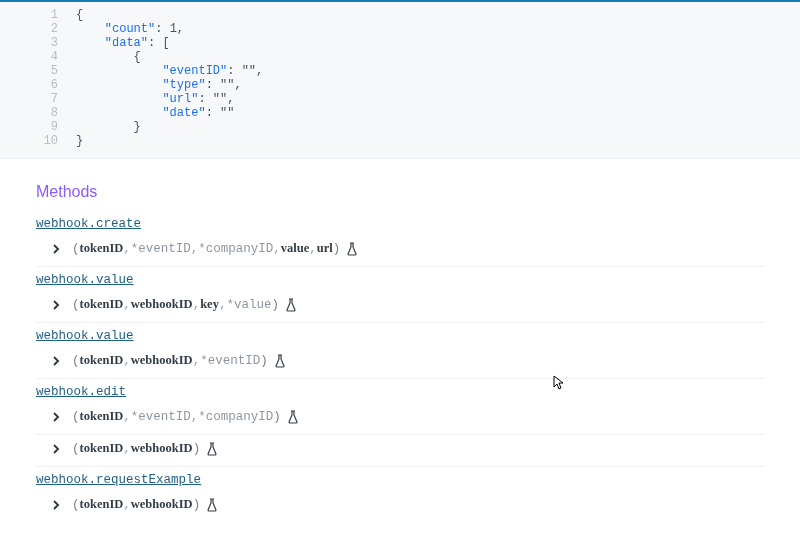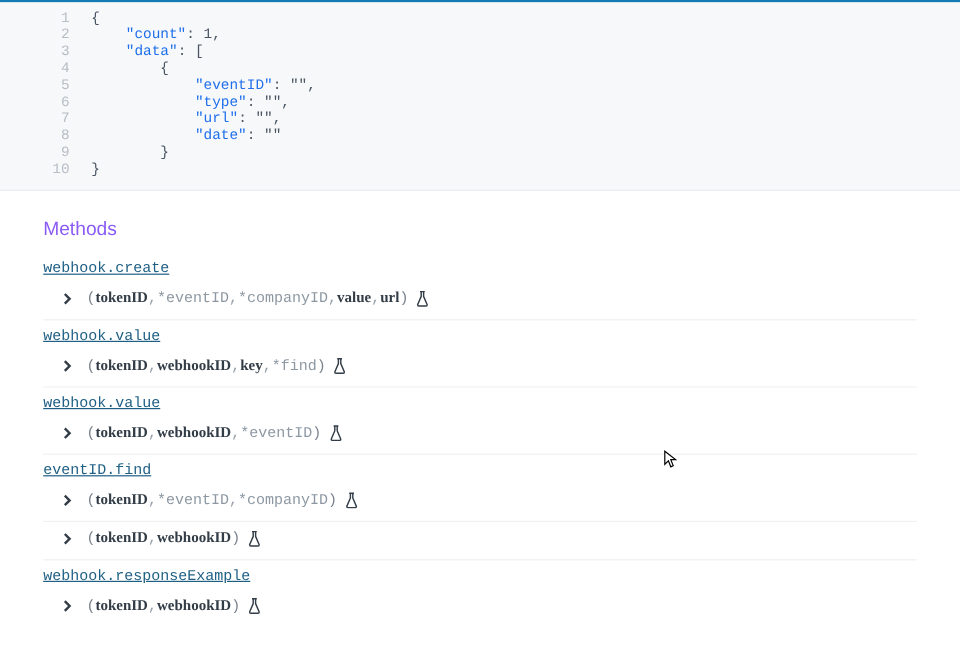--- a/index.html
+++ b/index.html
@@ -179,21 +179,21 @@
               <path d="M4 2 L8 6 L4 10" fill="none" stroke="#333d47" stroke-width="2"></path>
             </svg>
           </span>
           <span class="paren">( </span>
           <span class="param-req">tokenID</span>
           <span class="sep">, </span>
           <span class="param-req">webhookID</span>
           <span class="sep">, </span>
           <span class="param-req">key</span>
           <span class="sep">, </span>
-          <span class="param-opt">*find</span>
+          <span class="param-opt">*value</span>
           <span class="paren"> )</span>
           <span class="flask">
             <svg viewBox="0 0 12 14" width="12" height="14">
               <path d="M4 1 H8 M5 1 V5 L2 12 Q2 13 3 13 H9 Q10 13 10 12 L7 5 V1" fill="none" stroke="#333d47" stroke-width="1.2" stroke-linejoin="round"></path>
             </svg>
           </span>
         </div></div>
       <div class="method"><a class="method-name">webhook.value</a><div class="sig">
           <span class="chevron">
             <svg viewBox="0 0 12 12" width="12" height="12">
@@ -206,21 +206,21 @@
           <span class="param-req">webhookID</span>
           <span class="sep">, </span>
           <span class="param-opt">*eventID</span>
           <span class="paren"> )</span>
           <span class="flask">
             <svg viewBox="0 0 12 14" width="12" height="14">
               <path d="M4 1 H8 M5 1 V5 L2 12 Q2 13 3 13 H9 Q10 13 10 12 L7 5 V1" fill="none" stroke="#333d47" stroke-width="1.2" stroke-linejoin="round"></path>
             </svg>
           </span>
         </div></div>
-      <div class="method"><a class="method-name">eventID.find</a><div class="sig">
+      <div class="method"><a class="method-name">webhook.edit</a><div class="sig">
           <span class="chevron">
             <svg viewBox="0 0 12 12" width="12" height="12">
               <path d="M4 2 L8 6 L4 10" fill="none" stroke="#333d47" stroke-width="2"></path>
             </svg>
           </span>
           <span class="paren">( </span>
           <span class="param-req">tokenID</span>
           <span class="sep">, </span>
           <span class="param-opt">*eventID</span>
           <span class="sep">, </span>
@@ -242,21 +242,21 @@
           <span class="param-req">tokenID</span>
           <span class="sep">, </span>
           <span class="param-req">webhookID</span>
           <span class="paren"> )</span>
           <span class="flask">
             <svg viewBox="0 0 12 14" width="12" height="14">
               <path d="M4 1 H8 M5 1 V5 L2 12 Q2 13 3 13 H9 Q10 13 10 12 L7 5 V1" fill="none" stroke="#333d47" stroke-width="1.2" stroke-linejoin="round"></path>
             </svg>
           </span>
         </div></div>
-      <div class="method"><a class="method-name">webhook.responseExample</a><div class="sig">
+      <div class="method"><a class="method-name">webhook.requestExample</a><div class="sig">
           <span class="chevron">
             <svg viewBox="0 0 12 12" width="12" height="12">
               <path d="M4 2 L8 6 L4 10" fill="none" stroke="#333d47" stroke-width="2"></path>
             </svg>
           </span>
           <span class="paren">( </span>
           <span class="param-req">tokenID</span>
           <span class="sep">, </span>
           <span class="param-req">webhookID</span>
           <span class="paren"> )</span>

